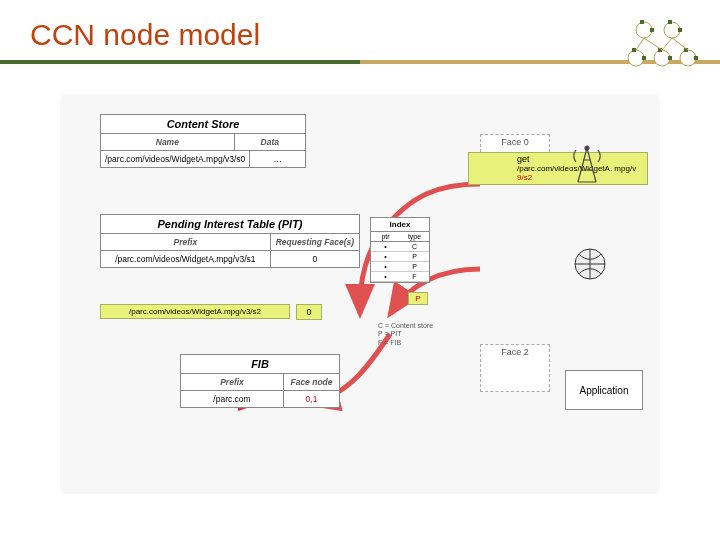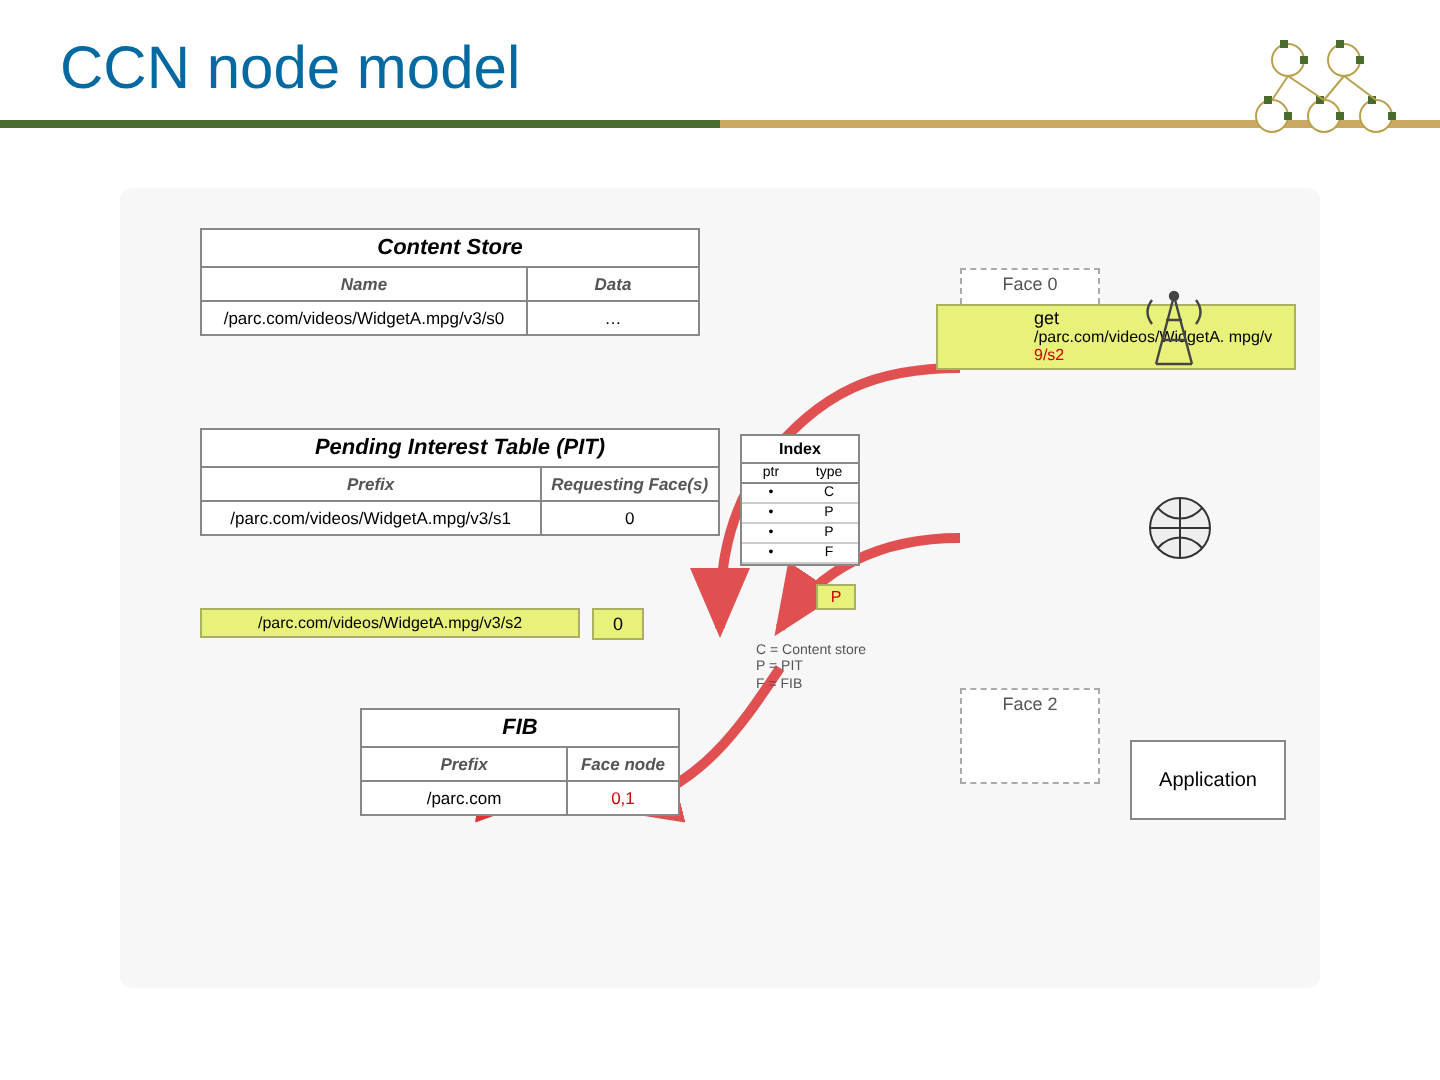--- a/index.html
+++ b/index.html
@@ -10,21 +10,21 @@
     background: #fff;
     position: relative;
     overflow: hidden;
   }
   .title-bar {
     padding: 18px 0 8px 30px;
     border-bottom: 4px solid;
     border-image: linear-gradient(to right, #4a6b2e 0 50%, #c9a961 50% 100%) 1;
     position: relative;
   }
-  .title { font-size: 30px; color: #0369a1; font-weight: normal; }
+  .title { font-size: 30px; color: #c2410c; font-weight: normal; }
   .corner-ornament {
     position: absolute;
     top: 14px; right: 18px;
     width: 80px; height: 60px;
   }
   .diagram-area {
     position: relative;
     margin: 30px auto 0;
     width: 600px;
     height: 400px;
@@ -156,21 +156,21 @@
     <g stroke="#d33" stroke-width="5" fill="none" opacity="0.85">
       <path d="M420,90 C380,90 350,100 320,140 C300,170 300,200 300,220" marker-end="url(#rah)"></path>
       <path d="M420,175 C380,175 350,190 330,220" marker-end="url(#rah)"></path>
       <path d="M330,240 C310,270 290,300 250,310" marker-end="url(#rah)"></path>
     </g>
     <g stroke="#d33" stroke-width="2" fill="none" stroke-dasharray="4 3">
       <path d="M150,280 C150,300 160,310 190,312" marker-end="url(#rah)"></path>
     </g>
   </svg>
 
-  <div class="panel" style="left:40px; top:20px; width:250px;">
+  <div class="panel" style="left:40px; top:20px; width:206px;">
     <div class="panel-title">Content Store</div>
     <div class="thead">
       <div class="th cell-left">Name</div>
       <div class="th cell-right">Data</div>
     </div>
     <div class="row">
       <div class="td cell-left">/parc.com/videos/WidgetA.mpg/v3/s0</div>
       <div class="td cell-right">…</div>
     </div>
   </div>

